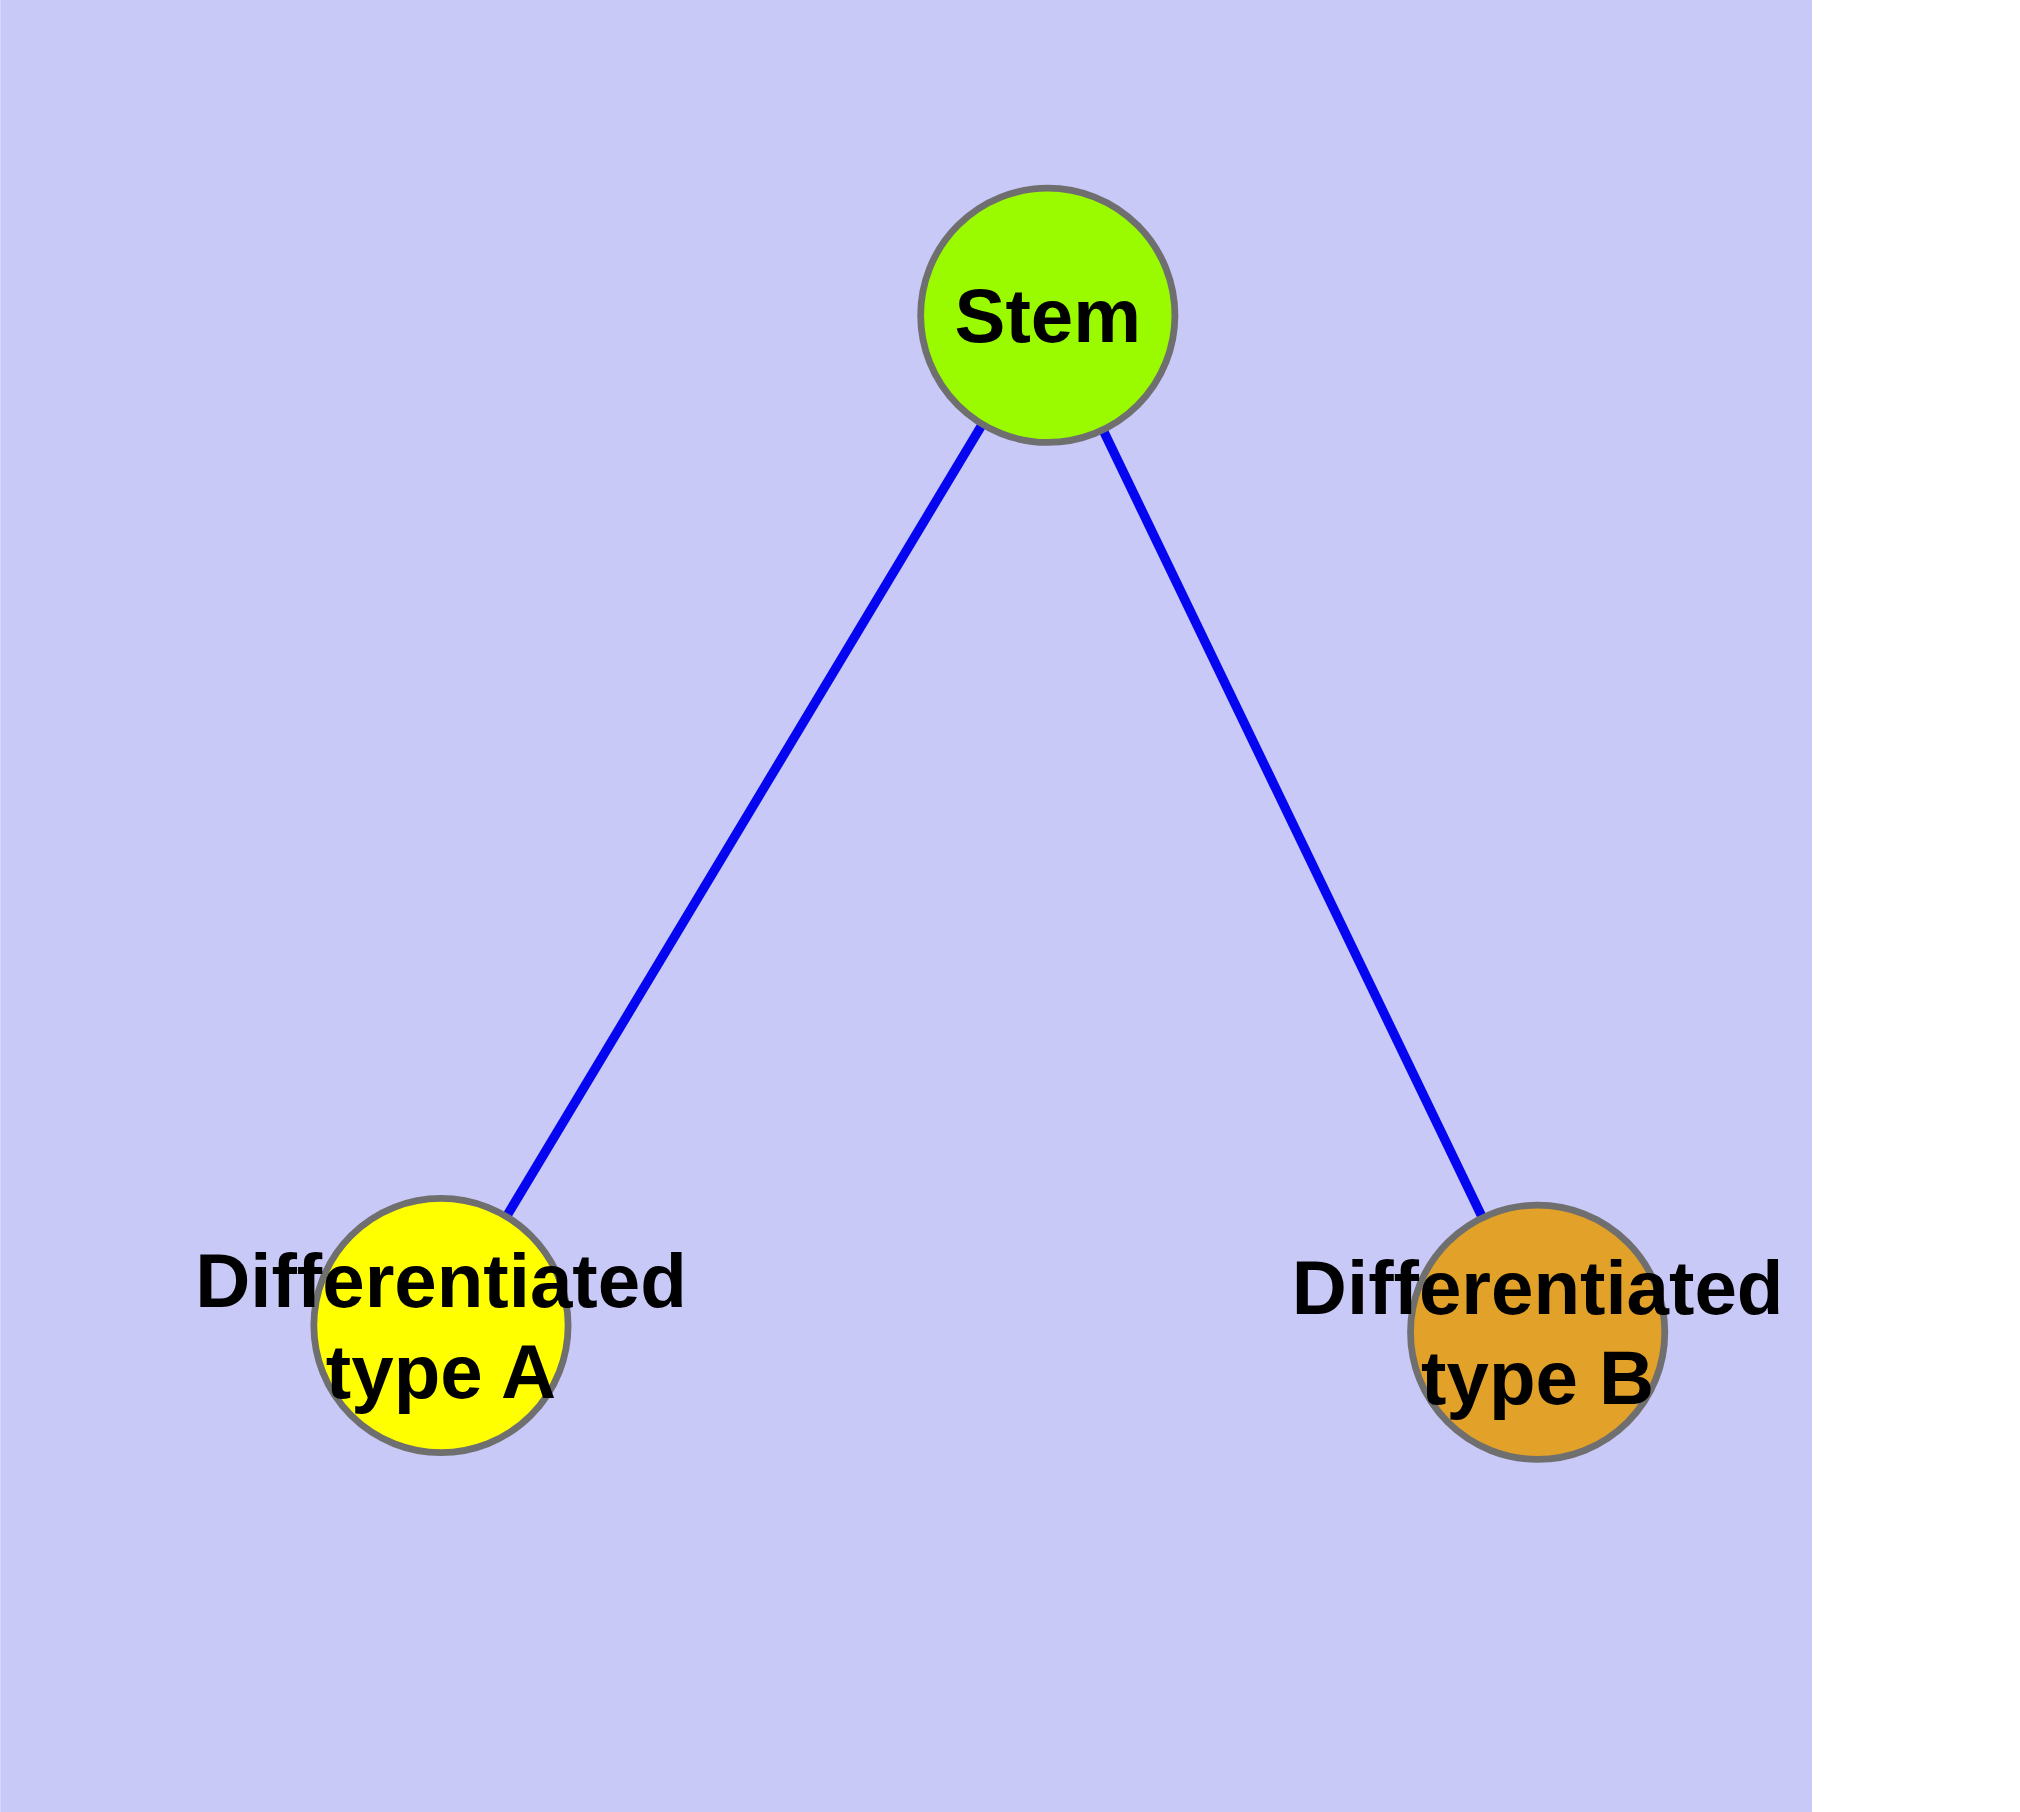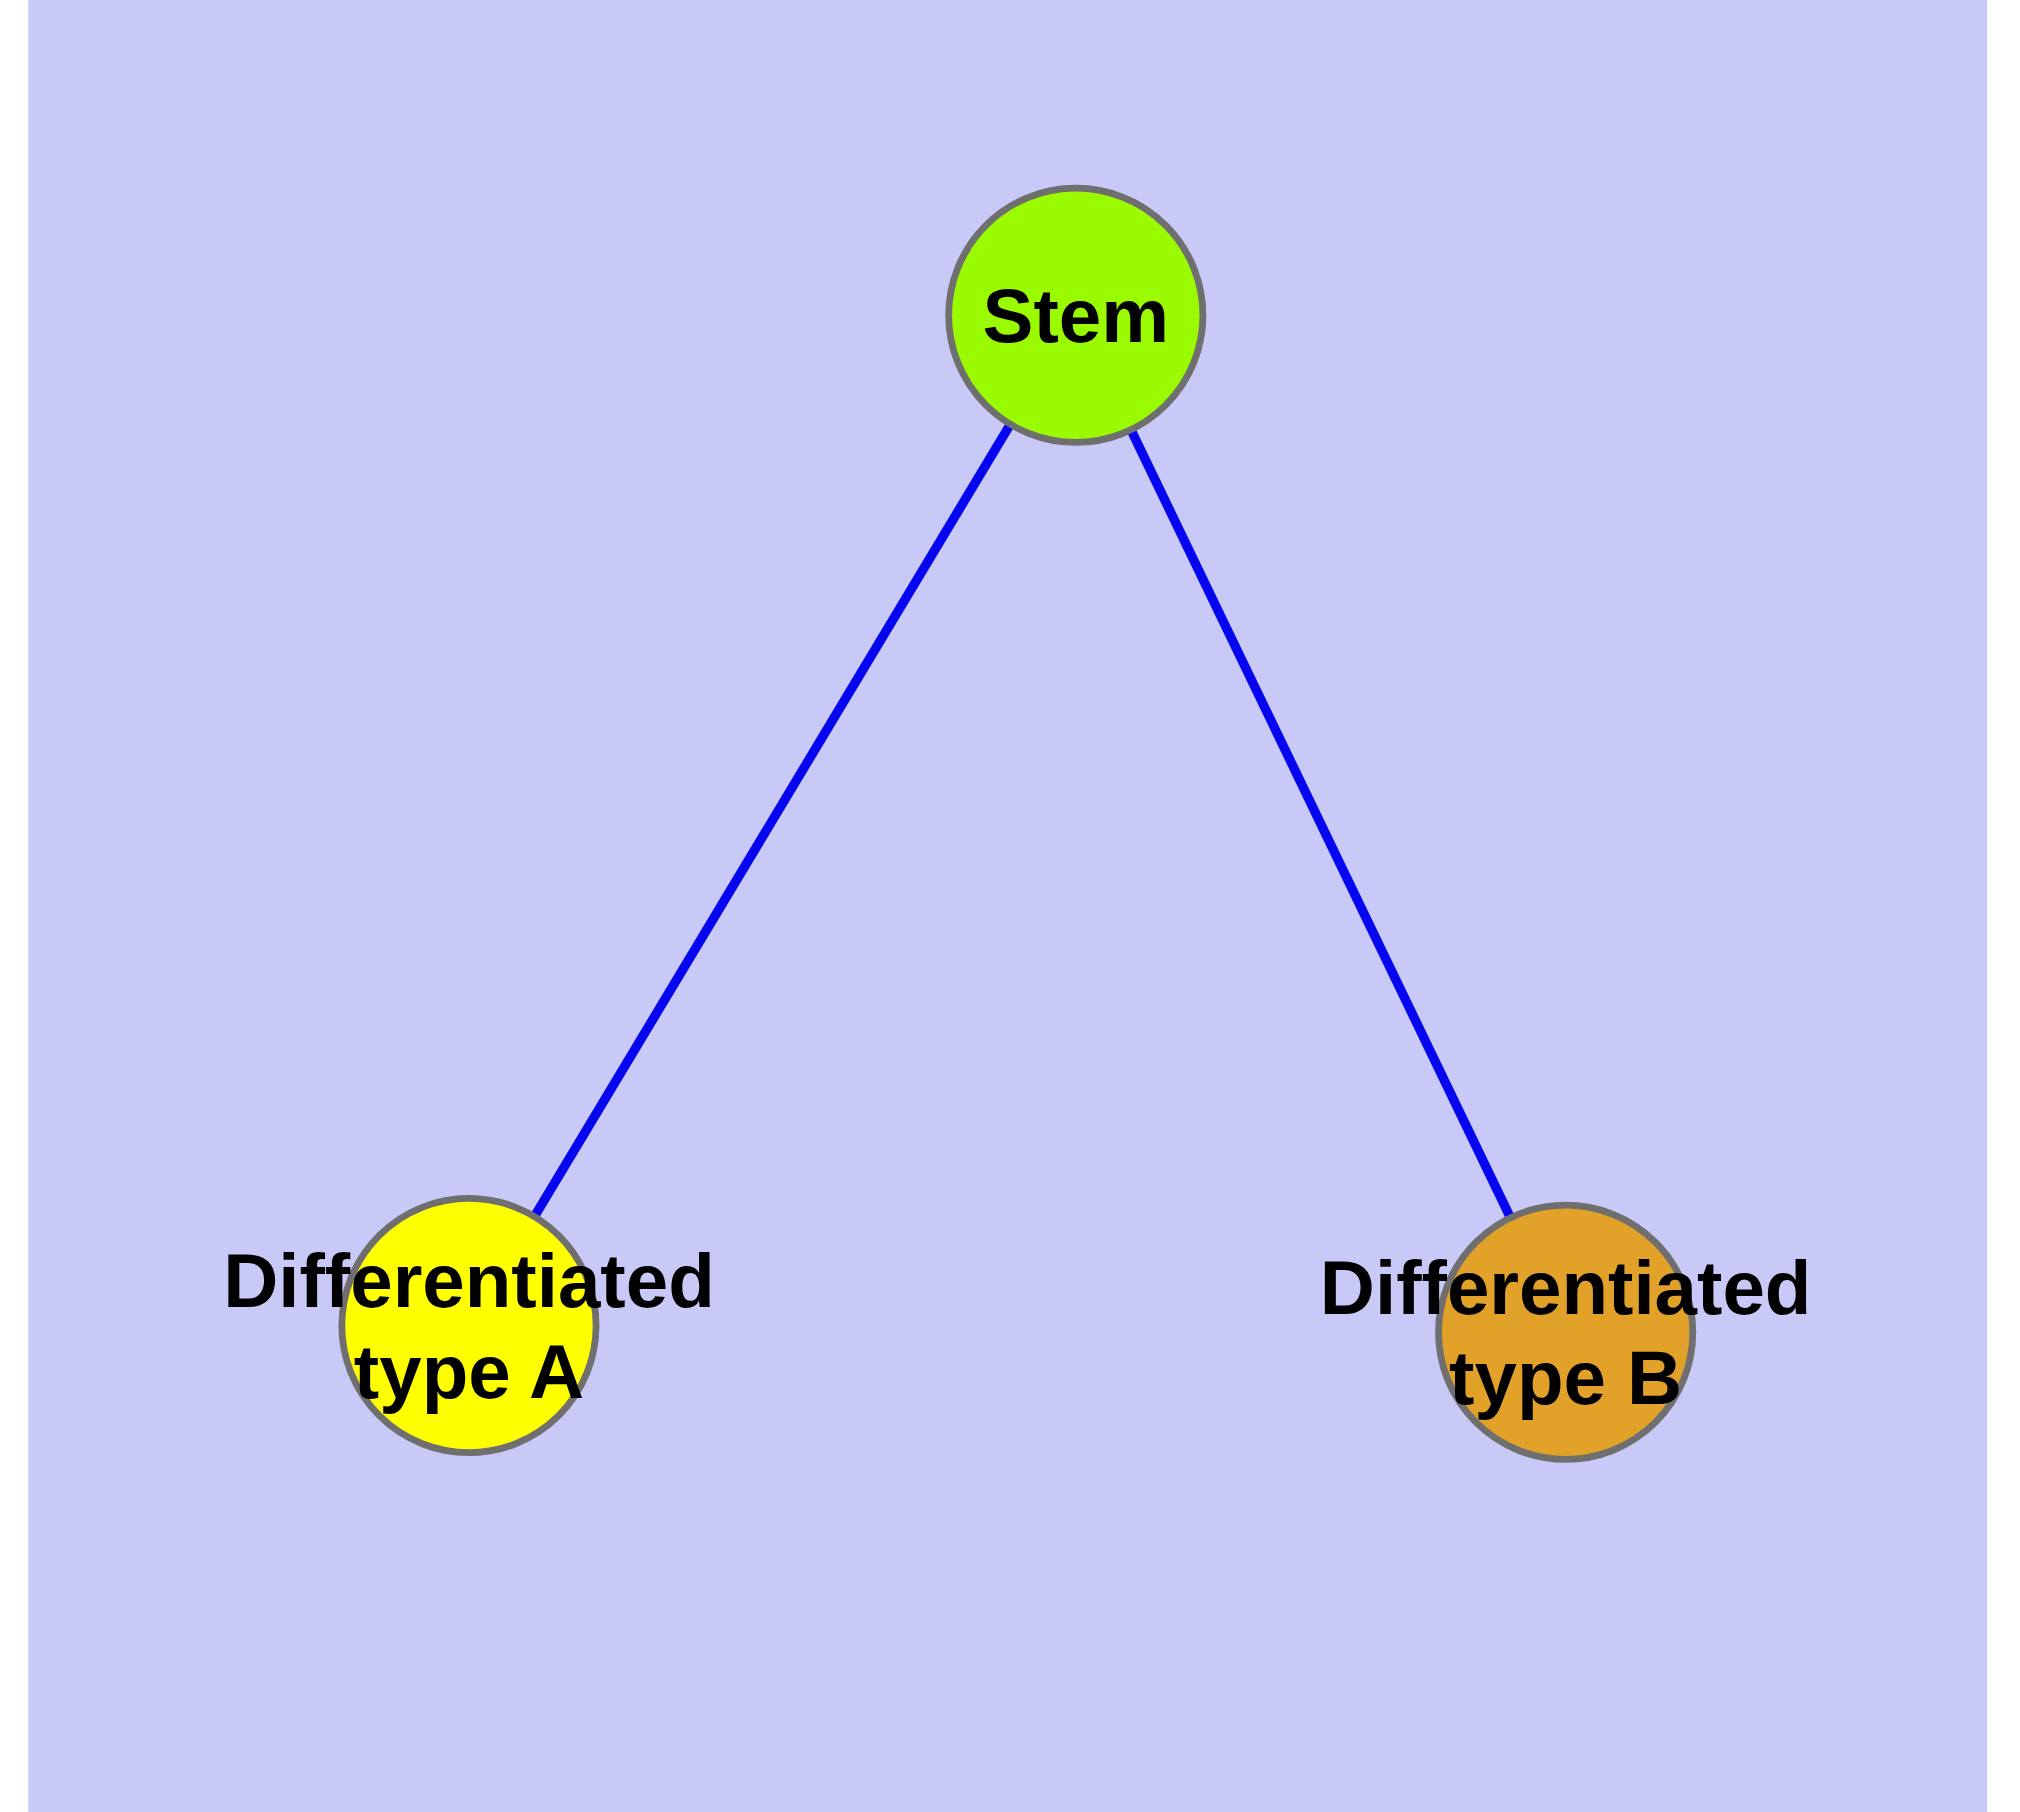--- a/index.html
+++ b/index.html
@@ -2,25 +2,24 @@
 <html style="font-size:13.6px"><head>
 <meta charset="utf-8">
 <style>
   html, body {
     margin: 0;
     padding: 0;
     background: #ffffff;
   }
   .figure-wrap {
     position: relative;
-    width: 1959px;
+    width: 1812px;
     height: 1812px;
     overflow: hidden;
     font-family: "Liberation Sans", sans-serif;
-    padding-left: 28px;
   }
   svg.graph {
     display: block;
     width: 2021px;
     height: 1812px;
   }
   .node-label {
     font-family: "Liberation Sans", sans-serif;
     font-weight: 700;
     fill: #000000;

